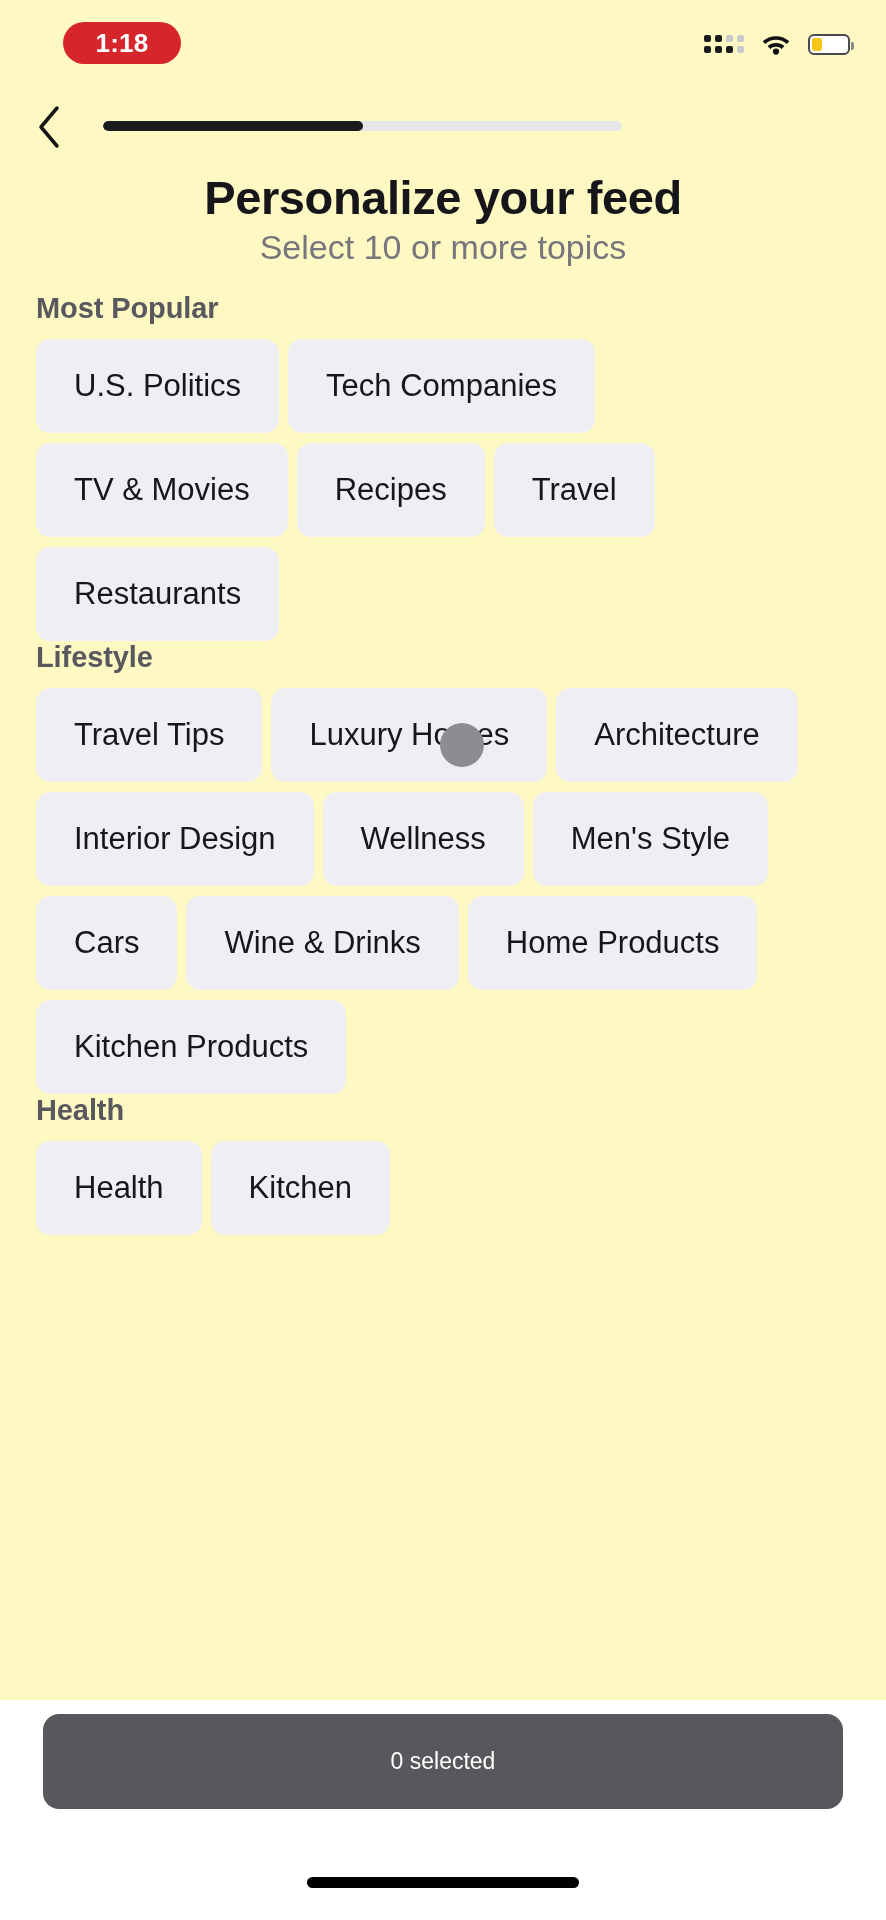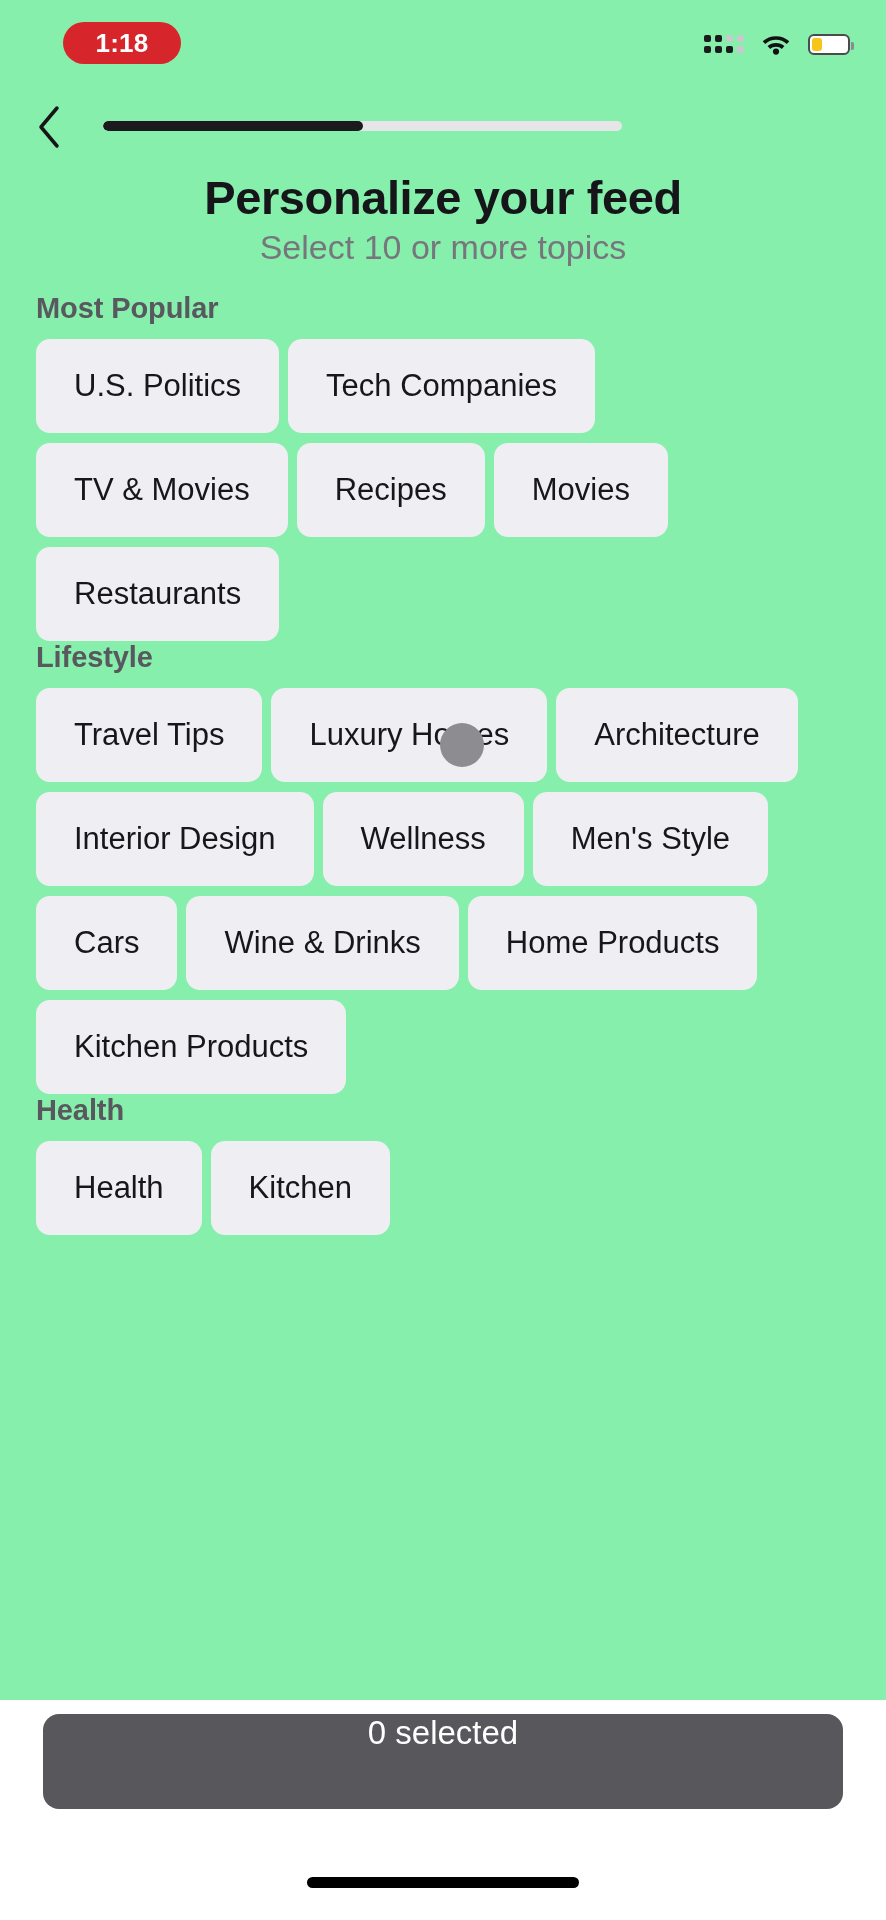--- a/index.html
+++ b/index.html
@@ -7,21 +7,21 @@
     width: 886px;
     height: 1920px;
     background: #ffffff;
     font-family: "Liberation Sans", sans-serif;
     overflow: hidden;
   }
   #screen {
     position: relative;
     width: 886px;
     height: 1920px;
-    background: #86efac;
+    background: #fef9c3;
   }
 
   
   .statusbar {
     position: absolute;
     top: 0; left: 0;
     width: 886px;
     height: 92px;
   }
   .time-pill {
@@ -190,22 +190,23 @@
     z-index: 15;
   }
   .cta-button {
     position: absolute;
     left: 43px; top: 14px;
     width: 800px;
     height: 95px;
     background: #58575C;
     border-radius: 16px;
     color: #ffffff;
-    font-size: 33px;
-    display: flex;
+    font-size: 23px;
+    display: flex;
+    align-items: center;
     justify-content: center;
     cursor: pointer;
   }
   .home-indicator {
     position: absolute;
     left: 50%;
     transform: translateX(-50%);
     bottom: 32px;
     width: 272px;
     height: 11px;
@@ -263,21 +264,21 @@
   <div class="subtitle">Select 10 or more topics</div>
 
   <div class="content" id="sections-root">
       <div class="section">
         <div class="section-title">Most Popular</div>
         <div class="chips">
           <div class="chip">U.S. Politics</div>
           <div class="chip">Tech Companies</div>
           <div class="chip">TV &amp; Movies</div>
           <div class="chip">Recipes</div>
-          <div class="chip">Movies</div>
+          <div class="chip">Travel</div>
           <div class="chip">Restaurants</div>
         </div>
       </div>
       <div class="section">
         <div class="section-title">Lifestyle</div>
         <div class="chips">
           <div class="chip">Travel Tips</div>
           <div class="chip">Luxury Homes</div>
           <div class="chip">Architecture</div>
           <div class="chip">Interior Design</div>

